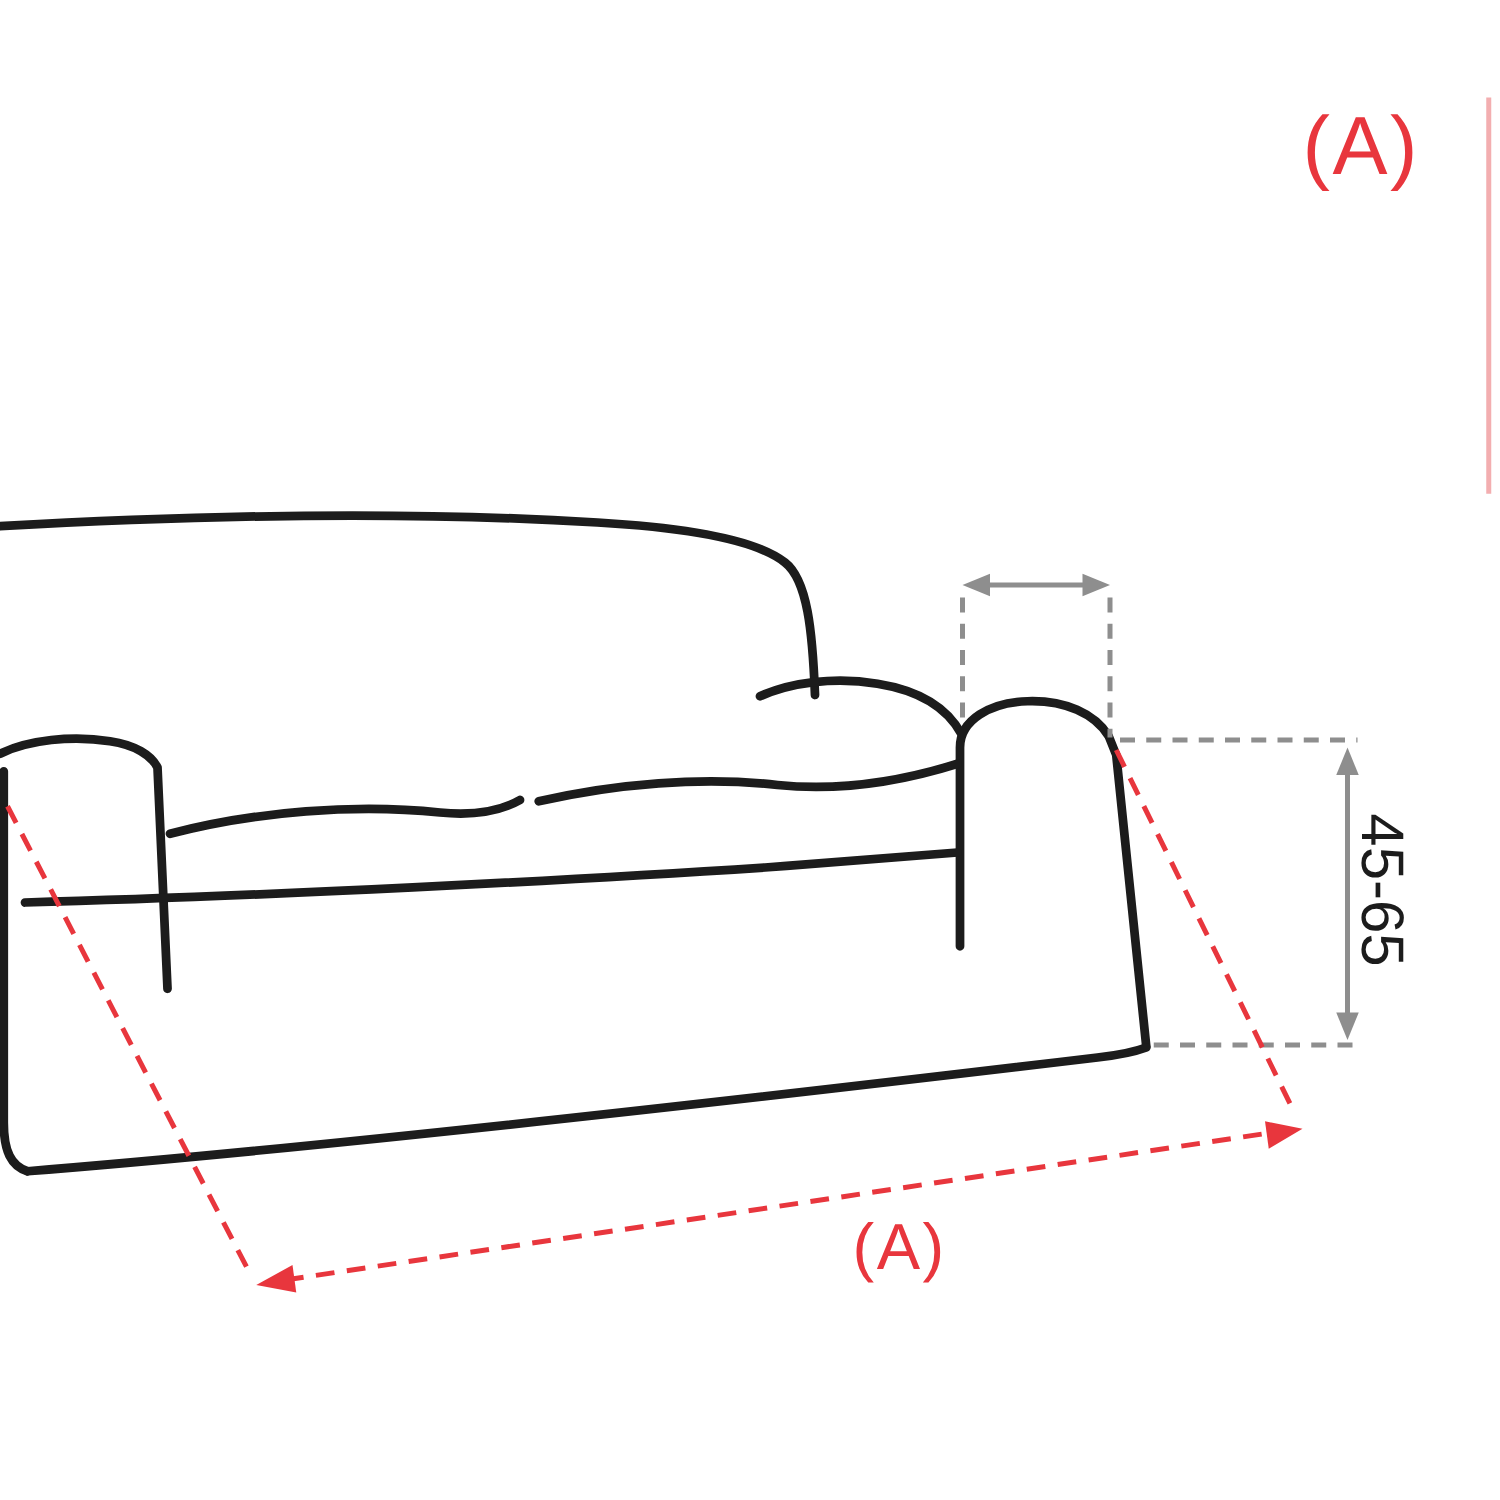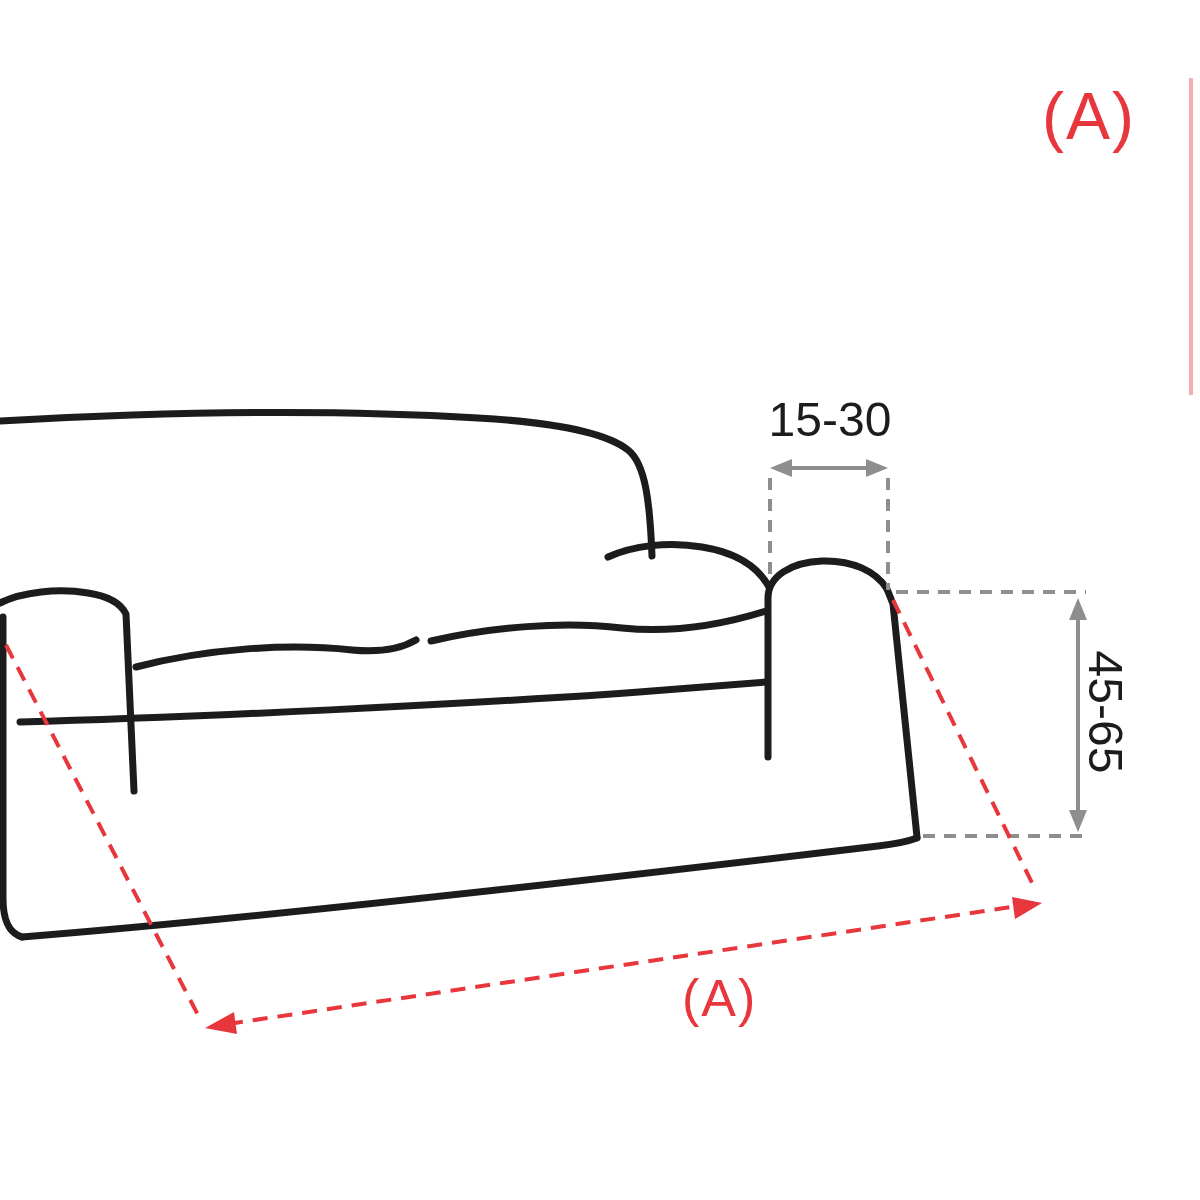--- a/index.html
+++ b/index.html
@@ -80,16 +80,15 @@
       <line class="red-dash" x1="893" y1="600" x2="1036" y2="891"></line>
       <line class="red-dash" x1="228" y1="1024" x2="1018" y2="906"></line>
       <polygon class="red-head" points="205,1028 234,1012 237,1034"></polygon>
       <polygon class="red-head" points="1042,903 1012,897 1015,919"></polygon>
     </g>
 
     <line class="pink-line" x1="1191" y1="78" x2="1191" y2="395"></line>
   </svg>
 
   <div class="label red label-a-top">(A)</div>
-  <div class="label label-width">15-30</div>
   <div class="label label-height">45-65</div>
   <div class="label red label-a-bottom">(A)</div>
 </div>
 
 </body></html>

